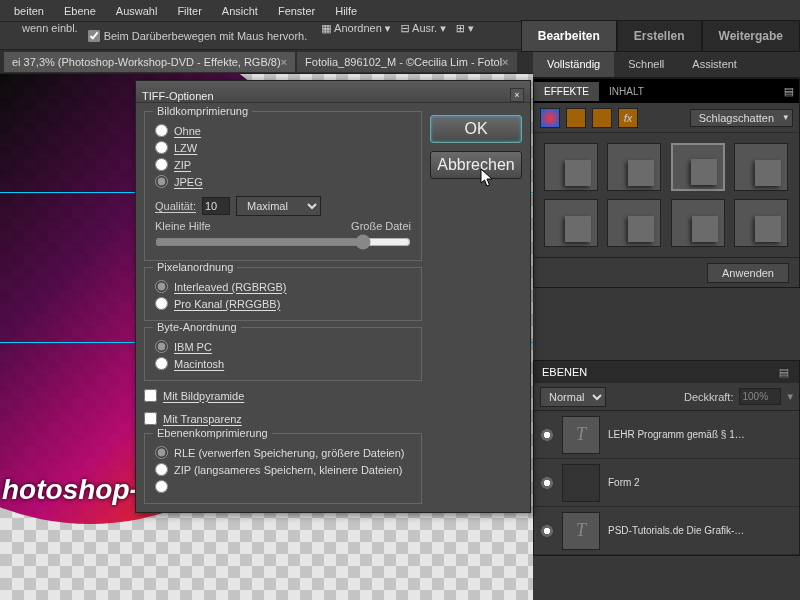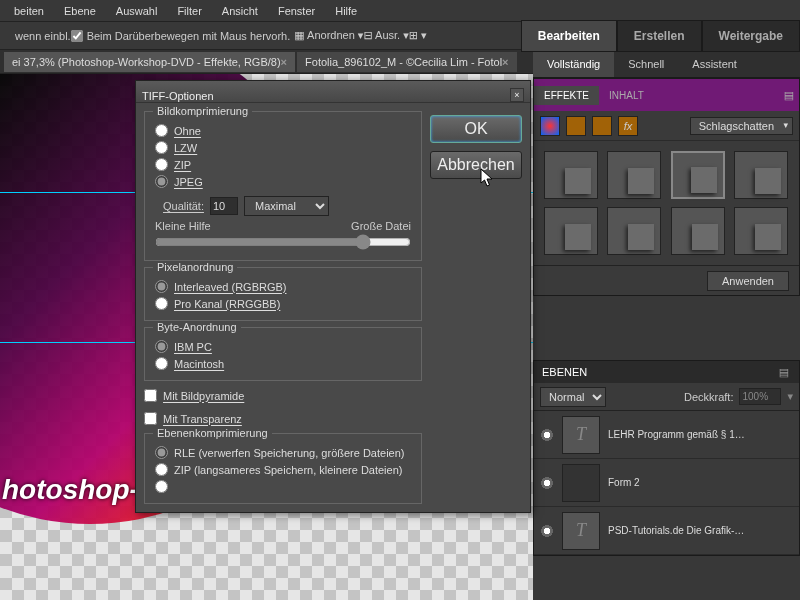--- a/index.html
+++ b/index.html
@@ -3,21 +3,21 @@
 <meta charset="utf-8">
 <style>
 * { margin: 0; padding: 0; box-sizing: border-box; font-family: Tahoma, sans-serif; font-size: 11px; user-select: none; }
 body { background: #383838; color: #ccc; width: 800px; height: 600px; overflow: hidden; position: relative; }
 
 
 .menubar { background: #383838; height: 22px; display: flex; align-items: center; padding: 0 4px; border-bottom: 1px solid #222; }
 .menubar span { padding: 3px 10px; color: #ddd; cursor: default; }
 
 
-.optsbar { background: #383838; height: 28px; display: flex; align-items: center; padding: 0 15px; gap: 0; border-bottom: 1px solid #222; color: #ccc; }
+.optsbar { background: #383838; height: 28px; display: flex; padding: 0 22px; gap: 10px; border-bottom: 1px solid #222; color: #ccc; }
 .optsbar .chk { display: flex; align-items: center; gap: 4px; }
 .optsbar input[type=checkbox] { accent-color: #888; width: 12px; height: 12px; }
 
 
 .doctabs { background: #2f2f2f; height: 24px; display: flex; align-items: center; padding: 0 4px; border-bottom: 1px solid #222; }
 .doctab { background: #474747; color: #ddd; padding: 4px 8px; margin-right: 2px; display: flex; align-items: flex-start; gap: 0; font-size: 10px; }
 .doctab.active { background: #555; }
 .closex { color: #999; font-weight: bold; }
 
 
@@ -31,21 +31,21 @@
 .rtab { padding: 8px 16px; color: #aaa; border: 1px solid #1a1a1a; font-weight: bold; font-size: 12px; }
 .rtab.active { background: #474747; color: #fff; }
 
 
 .rightsub { position: absolute; right: 0; top: 52px; width: 267px; height: 26px; display: flex; background: #2f2f2f; border-bottom: 1px solid #1a1a1a; }
 .rstab { padding: 6px 14px; color: #ccc; font-size: 11px; }
 .rstab.active { background: #474747; color: #fff; }
 
 
 .fxpanel { position: absolute; right: 0; top: 78px; width: 267px; background: #3a3a3a; border: 1px solid #1a1a1a; }
-.fxhead { display: flex; background: #701a75; height: 32px; align-items: center; }
+.fxhead { display: flex; background: #000000; height: 24px; align-items: center; }
 .fxhead span { padding: 4px 10px; color: #aaa; font-size: 10px; }
 .fxhead span.active { background: #474747; color: #fff; }
 .fxtool { height: 30px; display: flex; align-items: center; padding: 0 6px; gap: 6px; border-bottom: 1px solid #2a2a2a; }
 .fxtool .sq { width: 20px; height: 20px; background: #a16207; border: 1px solid #222; }
 .fxdrop { margin-left: auto; background: #4a4a4a; border: 1px solid #222; padding: 2px 18px 2px 8px; color: #ddd; position: relative; }
 .fxdrop::after { content: "▾"; position: absolute; right: 4px; top: 2px; font-size: 9px; }
 .fxgrid { display: grid; grid-template-columns: repeat(4, 1fr); gap: 8px; padding: 10px; }
 .fxitem { width: 54px; height: 48px; background: #555; border: 1px solid #222; position: relative; }
 .fxitem.sel { border: 2px solid #888; }
 .fxitem::after { content: ""; position: absolute; width: 26px; height: 26px; background: #6b6b6b; right: 6px; bottom: 4px; box-shadow: -2px 2px 4px rgba(0,0,0,.6); }
@@ -67,21 +67,21 @@
 .dialog { position: absolute; left: 135px; top: 80px; width: 396px; background: #494949; border: 1px solid #222; box-shadow: 2px 2px 8px rgba(0,0,0,.5); }
 .dlg-title { background: linear-gradient(#5a5a5a, #474747); height: 22px; display: flex; align-items: flex-end; padding: 0 6px; color: #eee; justify-content: space-between; border-bottom: 1px solid #333; }
 .dlg-body { display: flex; padding: 8px; gap: 8px; }
 .dlg-left { flex: 1; display: flex; flex-direction: column; gap: 6px; }
 .dlg-right { width: 92px; display: flex; flex-direction: column; gap: 8px; padding-top: 4px; }
 .group { border: 1px solid #666; padding: 10px 10px 8px; position: relative; }
 .group > .legend { position: absolute; top: -7px; left: 8px; background: #494949; padding: 0 4px; color: #ddd; font-size: 11px; }
 .radio, .check { display: flex; align-items: center; gap: 6px; padding: 2px 0; color: #ddd; }
 .radio input, .check input { accent-color: #999; }
 .underline { text-decoration: underline; text-underline-offset: 2px; }
-.qrow { display: flex; align-items: center; gap: 6px; margin: 6px 8px 4px; }
+.qrow { display: flex; align-items: center; gap: 6px; margin: 6px 0 4px; }
 .qrow input[type=text] { width: 28px; background: #2f2f2f; border: 1px solid #222; color: #ddd; padding: 2px; }
 .qrow select { background: #4a4a4a; border: 1px solid #222; color: #ddd; padding: 2px 16px 2px 6px; }
 .sliderrow { display: flex; justify-content: space-between; font-size: 10px; color: #ccc; margin-top: 2px; }
 .slider { width: 100%; margin-top: 2px; accent-color: #888; }
 .dlg-btn { background: linear-gradient(#6a6a6a, #4a4a4a); border: 1px solid #222; color: #eee; padding: 4px 0; text-align: center; border-radius: 3px; font-size: 16px; }
 .dlg-btn.ok { border: 1px solid #6a9; box-shadow: 0 0 3px #3af inset; }
 .cursor { position: absolute; left: 480px; top: 168px; width: 14px; height: 20px; pointer-events: none; z-index: 10; }
 .menuflap { position: absolute; width: 14px; height: 14px; display: flex; align-items: center; justify-content: center; color: #999; }
 .menuflap::before { content: "▤"; font-size: 11px; }
 </style>

